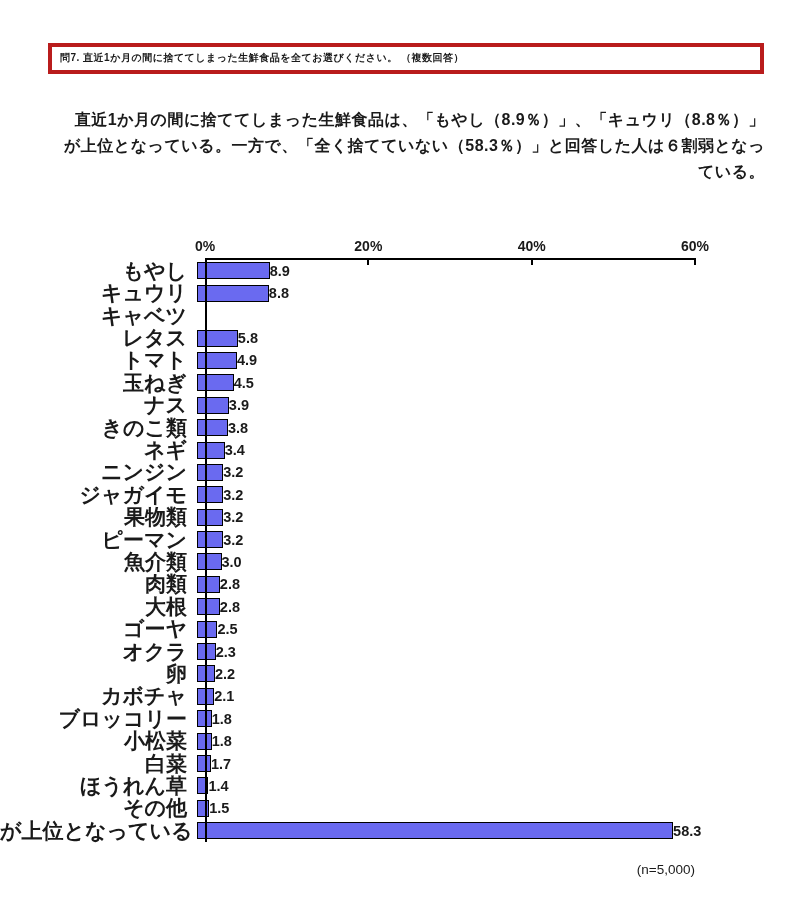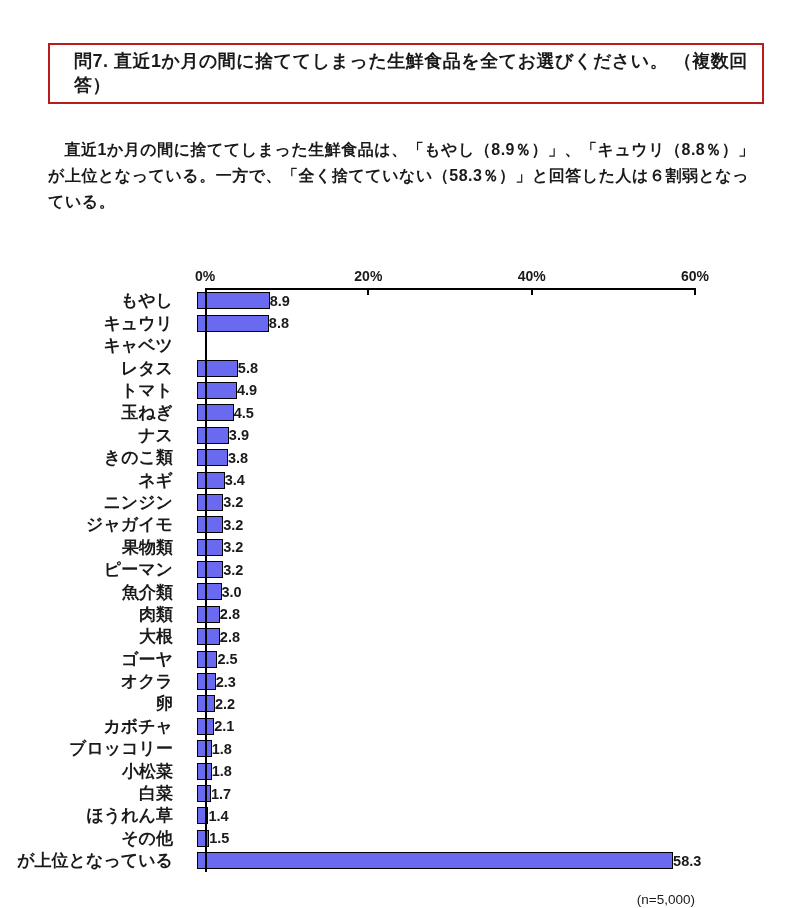--- a/index.html
+++ b/index.html
@@ -6,32 +6,33 @@
   html,body { background:#ffffff; }
   body {
     width:809px; height:908px;
     font-family:"Liberation Sans","DejaVu Sans",sans-serif;
     color:#1a1a1a;
     position:relative;
     overflow:hidden;
   }
   .title-box {
     margin:43px 45px 0 48px;
-    border:2px solid #b91c1c;
-    padding:4px 9px 5px 24px;
-    font-size:18px;
+    border:4px solid #b91c1c;
+    padding:4px 9px 5px 8px;
+    font-size:10px;
     font-weight:bold;
     letter-spacing:0.5px;
   }
   .paragraph {
     margin:33px 44px 0 48px;
     font-size:16px;
     font-weight:bold;
     line-height:1.62;
     letter-spacing:0.5px;
+    text-align:right;
   }
   .chart { margin-top:53px; position:relative; }
   .axis-row {
     position:relative;
     margin-left:205px;
     width:490px;
     height:17px;
     margin-bottom:3px;
   }
   .axis-row .tick-label {
@@ -51,23 +52,23 @@
     width:2px; height:100%; background:#000;
   }
   .axis-tick {
     position:absolute; top:2px;
     width:2px; height:5px; background:#000;
   }
   .rows { padding-top:2px; }
   .row { display:flex; align-items:center; height:22.4px; }
   .cat {
     width:197px;
-    padding-right:24px;
+    padding-right:10px;
     text-align:right;
-    font-size:17px;
+    font-size:21px;
     font-weight:bold;
     white-space:nowrap;
   }
   .bar-cell {
     flex:1;
     height:100%;
     display:flex;
     align-items:center;
   }
   .bar {

